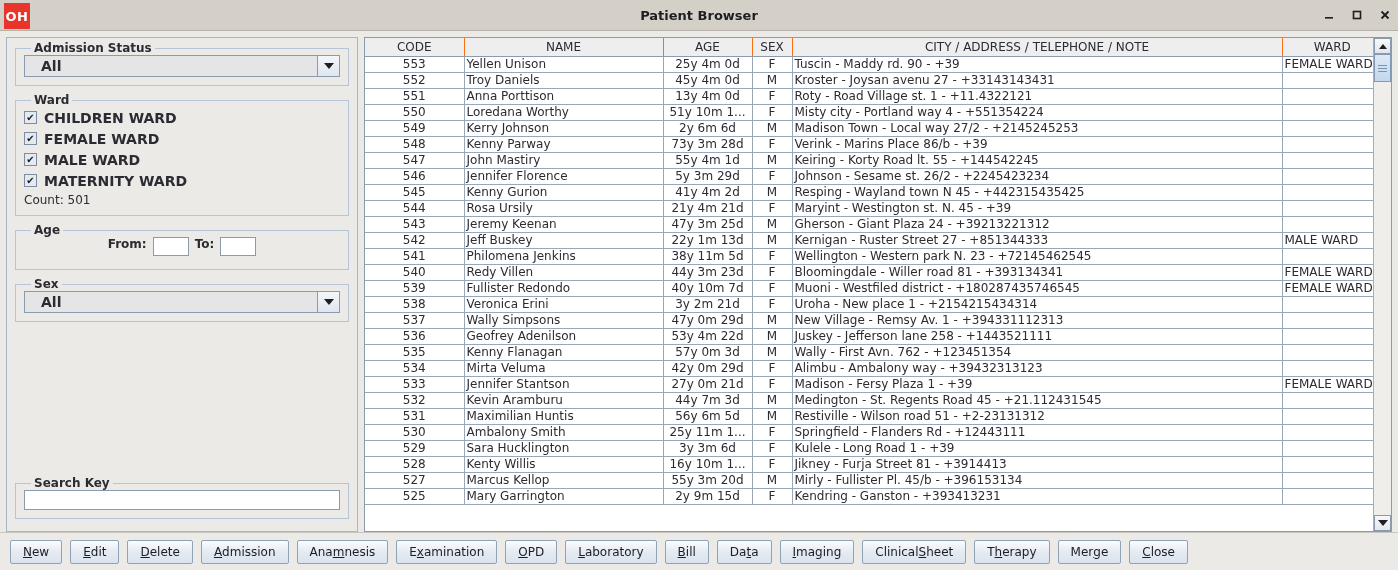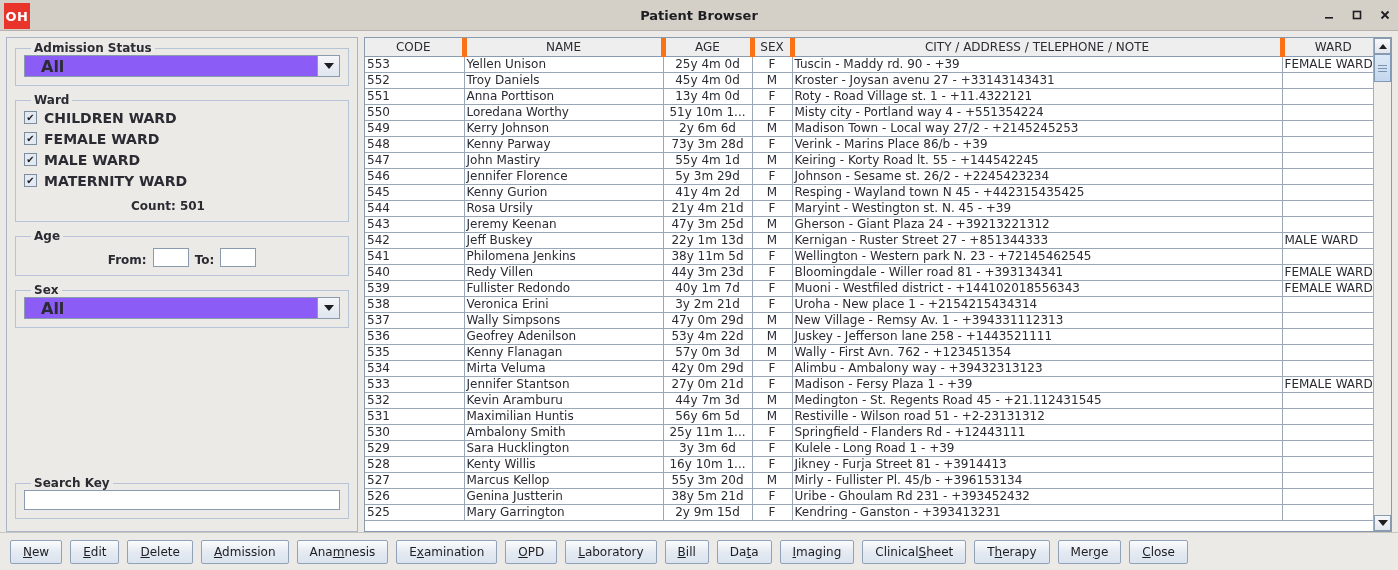--- a/index.html
+++ b/index.html
@@ -105,22 +105,22 @@
     border: 1px solid #8a9bb0;
     background: #ffffff;
     box-sizing: border-box;
     align-items: stretch;
   }
   .combo .combo-value {
     flex: 1;
     display: flex; align-items: center;
     padding-left: 16px;
     font-weight: bold;
-    font-size: 16px;
-    background: #8b5cf6;
+    font-size: 14px;
+    background: #e5e5e5;
     color: #2b2b33;
   }
   .combo .combo-arrow {
     width: 21px;
     background: linear-gradient(to bottom, #f4f6f9 0%, #dfe6ee 100%);
     border-left: 1px solid #8a9bb0;
     display: flex; align-items: center; justify-content: center;
   }
   .tri-down {
     width: 0; height: 0;
@@ -141,29 +141,29 @@
     font-size: 10px; line-height: 1;
     color: #1d1d22;
     box-sizing: border-box;
   }
   .check-label {
     font-weight: bold;
     font-size: 14px;
     color: #2b2b33;
   }
   .count-line {
-    text-align: center;
-    font-weight: bold;
+    text-align: left;
+    font-weight: normal;
     font-size: 12px;
-    margin-top: 8px;
+    margin-top: 2px;
     padding-right: 28px;
     color: #2b2b33;
   }
   .age-row {
-    display: flex; align-items: flex-end;
+    display: flex; align-items: flex-start;
     justify-content: center;
     gap: 6px;
     height: 24px;
   }
   .age-label { font-weight: bold; font-size: 12px; }
   .mini-input {
     width: 36px; height: 19px;
     border: 1px solid #8a9bb0;
     background: #ffffff;
     box-sizing: border-box;
@@ -194,42 +194,42 @@
   }
   table.grid {
     border-collapse: collapse;
     table-layout: fixed;
     width: 100%;
     font-size: 12px;
   }
   table.grid th {
     height: 18px;
     background: #eeeeee;
-    border-right: 5px solid #f97316;
+    border-right: 1px solid #f97316;
     border-bottom: 1px solid #8a9bb0;
     font-weight: normal;
     font-size: 12px;
     color: #2b2b33;
     text-align: center;
     padding: 0;
     box-sizing: border-box;
   }
   table.grid td {
     height: 16px;
     border-right: 1px solid #9aa7b7;
     border-bottom: 1px solid #9aa7b7;
     padding: 0 2px;
     font-size: 12px;
     color: #2b2b33;
     white-space: nowrap;
     overflow: hidden;
     box-sizing: border-box;
     line-height: 15px;
   }
-  td.c-code { text-align: left; padding-right: 8px; }
+  td.c-code { text-align: center; padding-right: 8px; }
   td.c-name { text-align: left; }
   td.c-age  { text-align: center; }
   td.c-sex  { text-align: center; }
   td.c-city { text-align: left; }
   td.c-ward { text-align: left; }
 
   
   col.w-code { width: 99px; }
   col.w-name { width: 199px; }
   col.w-age  { width: 89px; }
@@ -523,23 +523,23 @@
                 <td class="c-code">540</td>
                 <td class="c-name">Redy Villen</td>
                 <td class="c-age">44y 3m 23d</td>
                 <td class="c-sex">F</td>
                 <td class="c-city">Bloomingdale - Willer road 81 - +393134341</td>
                 <td class="c-ward" style="border-right: none;">FEMALE WARD</td>
               </tr>
               <tr>
                 <td class="c-code">539</td>
                 <td class="c-name">Fullister Redondo</td>
-                <td class="c-age">40y 1m 7d</td>
-                <td class="c-sex">F</td>
-                <td class="c-city">Muoni - Westfiled district - +144102018556343</td>
+                <td class="c-age">40y 10m 7d</td>
+                <td class="c-sex">F</td>
+                <td class="c-city">Muoni - Westfiled district - +180287435746545</td>
                 <td class="c-ward" style="border-right: none;">FEMALE WARD</td>
               </tr>
               <tr>
                 <td class="c-code">538</td>
                 <td class="c-name">Veronica Erini</td>
                 <td class="c-age">3y 2m 21d</td>
                 <td class="c-sex">F</td>
                 <td class="c-city">Uroha - New place 1 - +2154215434314</td>
                 <td class="c-ward" style="border-right: none;"></td>
               </tr>
@@ -622,28 +622,20 @@
                 <td class="c-sex">F</td>
                 <td class="c-city">Jikney - Furja Street 81 - +3914413</td>
                 <td class="c-ward" style="border-right: none;"></td>
               </tr>
               <tr>
                 <td class="c-code">527</td>
                 <td class="c-name">Marcus Kellop</td>
                 <td class="c-age">55y 3m 20d</td>
                 <td class="c-sex">M</td>
                 <td class="c-city">Mirly - Fullister Pl. 45/b - +396153134</td>
-                <td class="c-ward" style="border-right: none;"></td>
-              </tr>
-              <tr>
-                <td class="c-code">526</td>
-                <td class="c-name">Genina Justterin</td>
-                <td class="c-age">38y 5m 21d</td>
-                <td class="c-sex">F</td>
-                <td class="c-city">Uribe - Ghoulam Rd 231 - +393452432</td>
                 <td class="c-ward" style="border-right: none;"></td>
               </tr>
               <tr>
                 <td class="c-code">525</td>
                 <td class="c-name">Mary Garrington</td>
                 <td class="c-age">2y 9m 15d</td>
                 <td class="c-sex">F</td>
                 <td class="c-city">Kendring - Ganston - +393413231</td>
                 <td class="c-ward" style="border-right: none;"></td>
               </tr>

